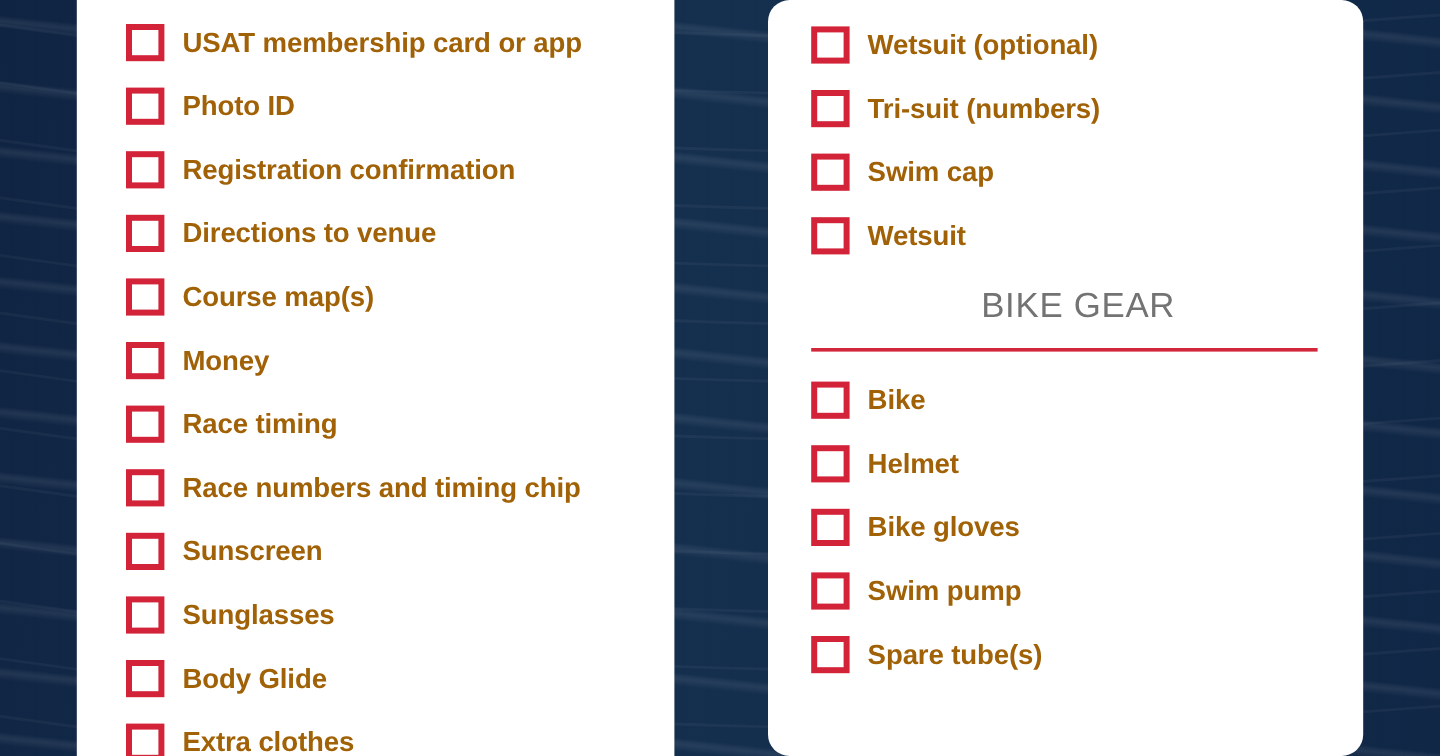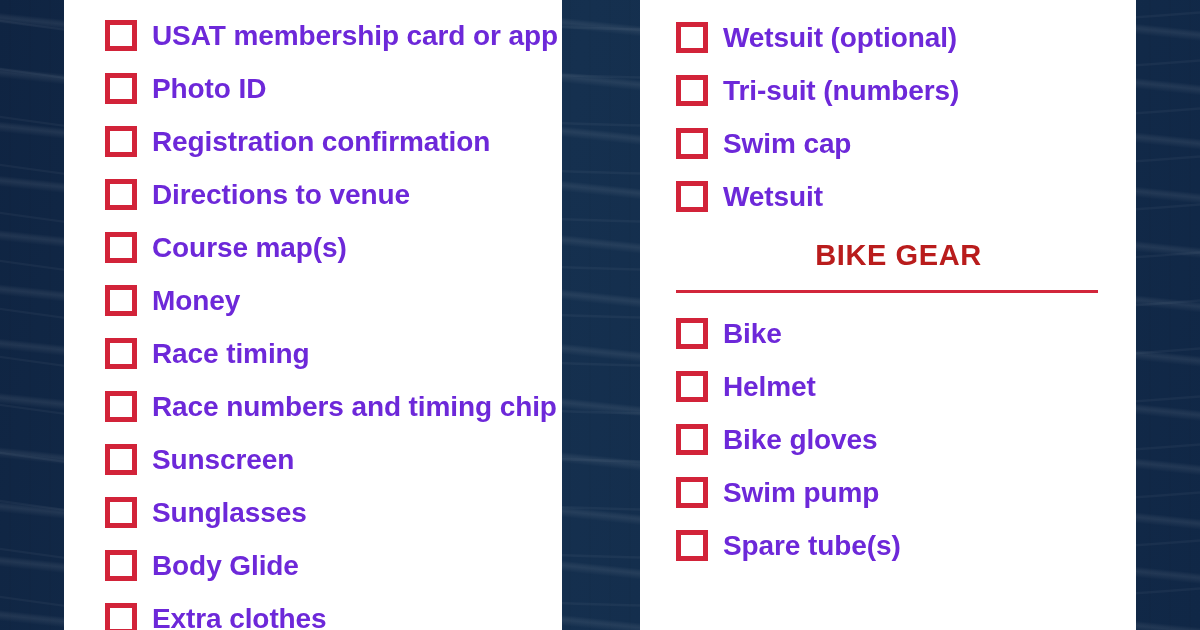--- a/index.html
+++ b/index.html
@@ -54,21 +54,21 @@
 
   
   .panel {
     position: absolute;
     top: 0;
     height: 630px;
     background: #ffffff;
     overflow: hidden;
   }
   #panel-left  { left: 64px;  width: 498px; }
-  #panel-right { left: 640px; width: 496px; }
+  #panel-right { left: 640px; width: 496px; border-radius: 18px; }
 
   .panel-inner {
     position: absolute;
     top: 0;
     left: 0;
     right: 0;
   }
   #panel-left .panel-inner  { padding: 9px 0 0 41px; }
   #panel-right .panel-inner { padding: 11px 0 0 36px; }
 
@@ -86,39 +86,39 @@
   .checkbox {
     flex: 0 0 auto;
     width: 22px;
     height: 21px;
     border: 5px solid #d22339;
     background: #ffffff;
     box-sizing: content-box;
     margin-right: 15px;
   }
   .item-label {
-    font-size: 28px;
+    font-size: 23px;
     font-weight: 700;
     letter-spacing: -0.1px;
-    color: #6d28d9;
+    color: #a16207;
     white-space: nowrap;
     line-height: 1;
   }
 
   
   .section-head {
     margin: 18px 0 0 0;
     padding: 0 17px 0 0;
   }
   .section-title {
     text-align: center;
     font-size: 29px;
-    font-weight: 700;
+    font-weight: 400;
     letter-spacing: 0.6px;
-    color: #b91c1c;
+    color: #737373;
     line-height: 1;
     margin: 0;
     padding-left: 2px;
   }
   .section-rule {
     margin-top: 20px;
     height: 3px;
     background: #d2263b;
     width: 422px;
   }

